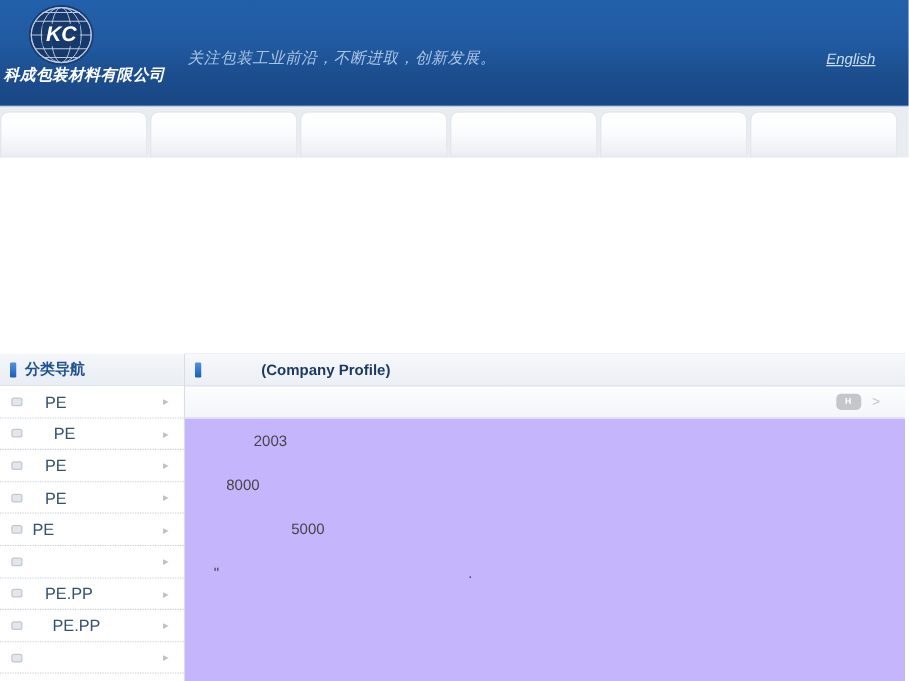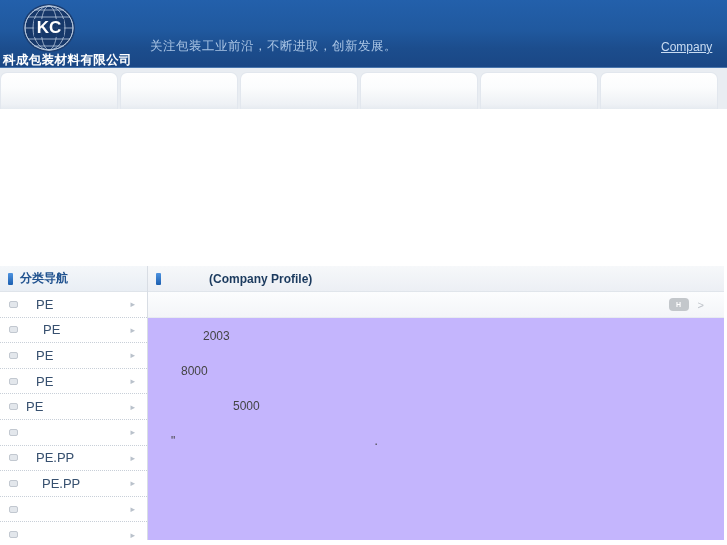--- a/index.html
+++ b/index.html
@@ -6,23 +6,24 @@
   html, body {
     width: 727px; height: 545px;
     overflow: hidden;
     background: #ffffff;
     font-family: "Liberation Sans", sans-serif;
   }
 
   
   .header {
     position: relative;
-    width: 727px; height: 67px;
+    width: 727px; height: 84px;
     background: linear-gradient(to bottom, #2360ab 0%, #20599f 45%, #1c4d8d 72%, #1a4785 100%);
     overflow: hidden;
+    font-style: italic;
   }
   .logo-block {
     position: absolute; left: 0; top: 0;
     width: 140px; height: 72px;
   }
   .logo-globe {
     position: absolute; left: 22px; top: 3px;
     width: 54px; height: 50px;
   }
   .company-name {
@@ -230,21 +231,21 @@
         <path d="M12 43 H42"></path>
       </g>
       <rect x="12" y="16" width="30" height="18" fill="#17386a" opacity="0.92"></rect>
       <text x="27" y="30" font-family="Liberation Sans, sans-serif" font-size="17" font-weight="bold" fill="#ffffff" text-anchor="middle">KC</text>
     </svg>
     <div class="company-name">科成包装材料有限公司</div>
   </div>
 
   <div class="slogan">关注包装工业前沿，不断进取，创新发展。</div>
 
-  <a class="lang-link">Company</a>
+  <a class="lang-link">English</a>
 </div>
 
 <div class="navbar">
   <div class="nav-tab"></div>
   <div class="nav-tab"></div>
   <div class="nav-tab"></div>
   <div class="nav-tab"></div>
   <div class="nav-tab"></div>
   <div class="nav-tab"></div>
 </div>

